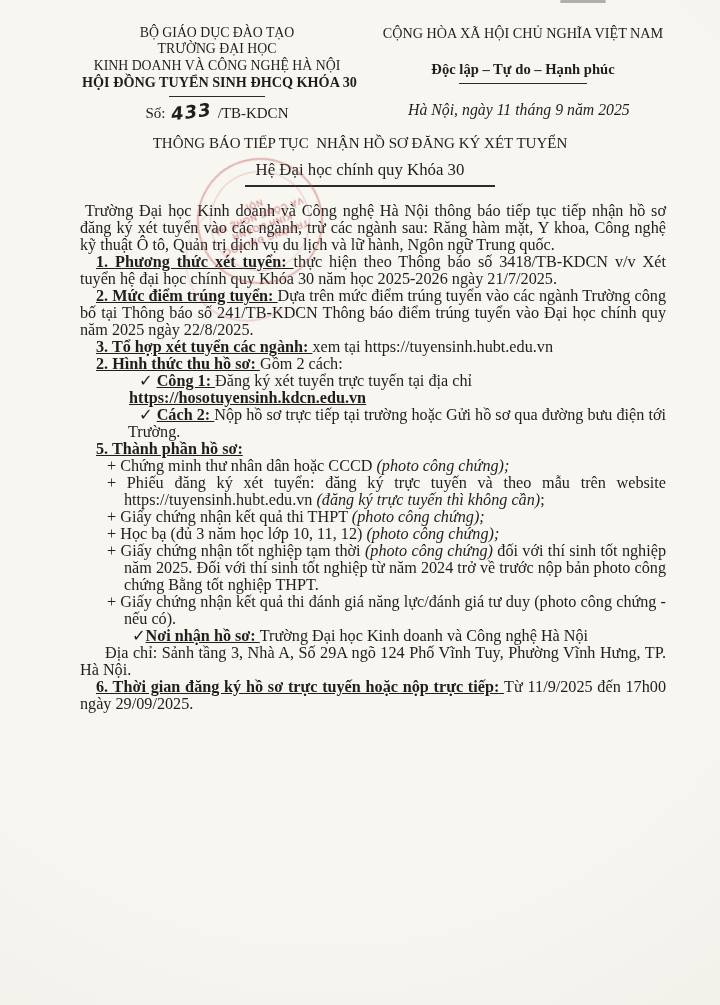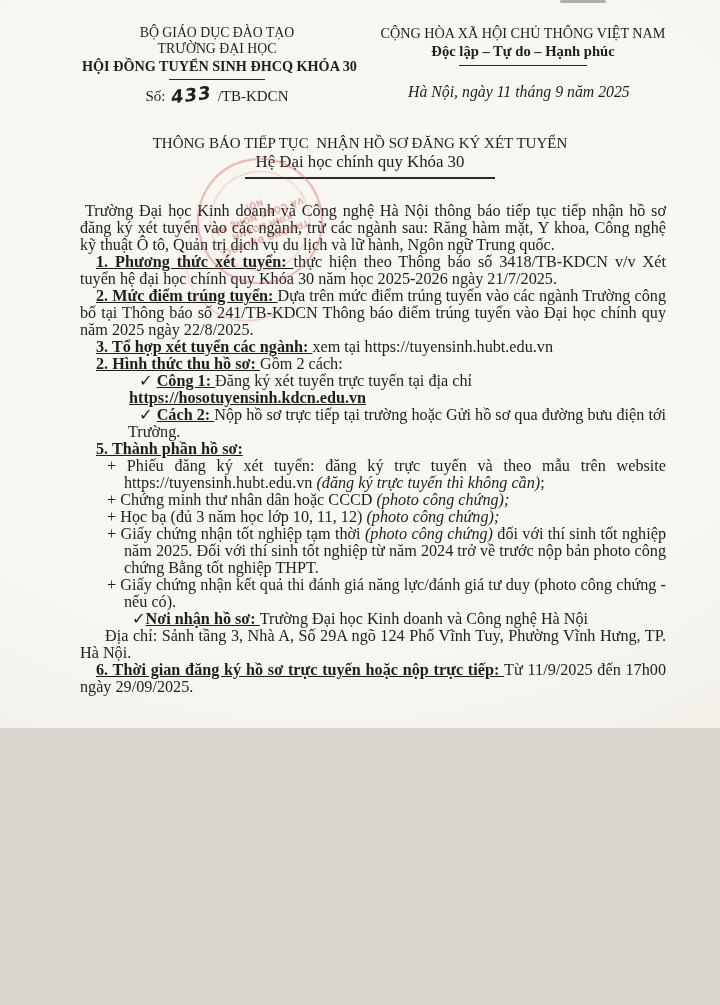--- a/index.html
+++ b/index.html
@@ -1,19 +1,19 @@
 <!DOCTYPE html>
 <html><head>
 <meta charset="utf-8">
 <style>
   html, body { margin: 0; padding: 0; background: #d8d5cf; }
   .page {
     position: relative;
     width: 720px;
-    height: 728px;
+    height: 1005px;
     margin: 0 auto;
     background:
       radial-gradient(ellipse 120% 90% at 45% 40%, #f8f6f1 55%, #f1efe8 85%, #edebe3 100%);
     font-family: "Liberation Serif", "DejaVu Serif", serif;
     color: #1e1e1e;
     overflow: hidden;
   }
   .scan-mark {
     position: absolute; top: 0; left: 560px; width: 46px; height: 3px;
     background: rgba(70,70,70,.4); border-radius: 2px;
@@ -30,27 +30,27 @@
   .hand-number {
     display: inline-block; font-family: "DejaVu Sans", sans-serif;
     font-weight: bold; font-size: 18px; transform: rotate(-7deg) skewX(-10deg);
     letter-spacing: 1px; margin: 0 2px;
   }
   .header-right {
     position: absolute; top: 25px; left: 378px; width: 290px;
     text-align: center;
   }
   .header-right .national-motto-1 { font-size: 14.2px; white-space: nowrap; }
-  .header-right .national-motto-2 { font-weight: bold; font-size: 14.6px; margin-top: 1px; white-space: nowrap; }
+  .header-right .national-motto-2 { font-weight: bold; font-size: 14.6px; margin-top: 19px; white-space: nowrap; }
   .rule-right { width: 128px; border-top: 1.6px solid #2a2a2a; margin: 5px auto 0; }
   .dateline { margin-top: 17px; font-style: italic; font-size: 15.8px; white-space: nowrap; text-align: left; padding-left: 30px; }
   
   .title-block { position: absolute; top: 135px; left: 0; width: 720px; text-align: center; }
   .doc-title { font-weight: normal; font-size: 15px; white-space: pre-wrap; }
-  .doc-subtitle { font-size: 16.8px; margin-top: 0; }
+  .doc-subtitle { font-size: 16.8px; margin-top: 8px; }
   .title-rule { width: 250px; border-top: 2px solid #2a2a2a; margin: 5px auto 0; position: relative; left: 10px; }
   
   .stamp {
     position: absolute; left: 197px; top: 158px; width: 122px; height: 122px;
     border-radius: 50%; border: 2.5px solid rgba(195,85,82,.42);
     transform: rotate(-12deg); filter: blur(.35px); z-index: 3; pointer-events: none;
   }
   .stamp::after {
     content: ""; position: absolute; left: -22px; top: 36px; width: 118px; height: 118px;
     border-radius: 50%; border: 2px solid transparent;
@@ -87,31 +87,32 @@
 </head>
 <body>
 
 <div class="page">
 
   <div class="scan-mark"></div>
 
   <div class="header-left">
     <div class="org-line">BỘ GIÁO DỤC ĐÀO TẠO</div>
     <div class="org-line">TRƯỜNG ĐẠI HỌC</div>
+    <div class="org-line">KINH DOANH VÀ CÔNG NGHỆ HÀ NỘI</div>
     <div class="org-bold">HỘI ĐỒNG TUYỂN SINH ĐHCQ KHÓA 30</div>
     <div class="rule-left"></div>
     <div class="doc-number">
       <span>Số:</span>
       <span class="hand-number">433</span>
       <span>/TB-KDCN</span>
     </div>
   </div>
 
   <div class="header-right">
-    <div class="national-motto-1">CỘNG HÒA XÃ HỘI CHỦ THÔNG VIỆT NAM</div>
+    <div class="national-motto-1">CỘNG HÒA XÃ HỘI CHỦ NGHĨA VIỆT NAM</div>
     <div class="national-motto-2">Độc lập – Tự do – Hạnh phúc</div>
     <div class="rule-right"></div>
     <div class="dateline">Hà Nội, ngày 11 tháng 9 năm 2025</div>
   </div>
 
   <div class="title-block">
     <div class="doc-title">THÔNG BÁO TIẾP TỤC  NHẬN HỒ SƠ ĐĂNG KÝ XÉT TUYỂN</div>
     <div class="doc-subtitle">Hệ Đại học chính quy Khóa 30</div>
     <div class="title-rule"></div>
   </div>
@@ -127,22 +128,23 @@
   <div class="doc-body">
       <p class="p-intro"><span>Trường Đại học Kinh doanh và Công nghệ Hà Nội thông báo tiếp tục tiếp nhận hồ sơ đăng ký xét tuyển vào các ngành, trừ các ngành sau: Răng hàm mặt, Y khoa, Công nghệ kỹ thuật Ô tô, Quản trị dịch vụ du lịch và lữ hành, Ngôn ngữ Trung quốc.</span></p>
       <p class="p-num"><span class="rb">1. Phương thức xét tuyển: </span><span>thực hiện theo Thông báo số 3418/TB-KDCN v/v Xét tuyển hệ đại học chính quy Khóa 30 năm học 2025-2026 ngày 21/7/2025.</span></p>
       <p class="p-num"><span class="rb">2. Mức điểm trúng tuyển: </span><span>Dựa trên mức điểm trúng tuyển vào các ngành Trường công bố tại Thông báo số 241/TB-KDCN Thông báo điểm trúng tuyển vào Đại học chính quy năm 2025 ngày 22/8/2025.</span></p>
       <p class="p-num"><span class="rb">3. Tổ hợp xét tuyển các ngành: </span><span>xem tại https://tuyensinh.hubt.edu.vn</span></p>
       <p class="p-num"><span class="rb">2. Hình thức thu hồ sơ: </span><span>Gồm 2 cách:</span></p>
       <p class="p-check"><span>✓ </span><span class="rb">Công 1: </span><span>Đăng ký xét tuyển trực tuyến tại địa chỉ</span></p>
       <p class="p-url"><span class="rb">https://hosotuyensinh.kdcn.edu.vn</span></p>
       <p class="p-check"><span>✓ </span><span class="rb">Cách 2: </span><span>Nộp hồ sơ trực tiếp tại trường hoặc Gửi hồ sơ qua đường bưu điện tới Trường.</span></p>
       <p class="p-num"><span class="rb">5. Thành phần hồ sơ:</span></p>
+      <p class="p-plus"><span>+ </span><span>Chứng minh thư nhân dân hoặc CCCD </span><span class="ri">(photo công chứng);</span></p>
       <p class="p-plus"><span>+ </span><span>Phiếu đăng ký xét tuyển: đăng ký trực tuyến và theo mẫu trên website https://tuyensinh.hubt.edu.vn </span><span class="ri">(đăng ký trực tuyến thì không cần)</span><span>;</span></p>
-      <p class="p-plus"><span>+ </span><span>Chứng minh thư nhân dân hoặc CCCD </span><span class="ri">(photo công chứng);</span></p>
+      <p class="p-plus"><span>+ </span><span>Giấy chứng nhận kết quả thi THPT </span><span class="ri">(photo công chứng);</span></p>
       <p class="p-plus"><span>+ </span><span>Học bạ (đủ 3 năm học lớp 10, 11, 12) </span><span class="ri">(photo công chứng);</span></p>
       <p class="p-plus"><span>+ </span><span>Giấy chứng nhận tốt nghiệp tạm thời </span><span class="ri">(photo công chứng)</span><span> đối với thí sinh tốt nghiệp năm 2025. Đối với thí sinh tốt nghiệp từ năm 2024 trở về trước nộp bản photo công chứng Bằng tốt nghiệp THPT.</span></p>
       <p class="p-plus"><span>+ </span><span>Giấy chứng nhận kết quả thi đánh giá năng lực/đánh giá tư duy (photo công chứng - nếu có).</span></p>
       <p class="p-checkbold"><span>✓</span><span class="rb">Nơi nhận hồ sơ: </span><span>Trường Đại học Kinh doanh và Công nghệ Hà Nội</span></p>
       <p class="p-plain"><span>Địa chỉ: Sảnh tầng 3, Nhà A, Số 29A ngõ 124 Phố Vĩnh Tuy, Phường Vĩnh Hưng, TP. Hà Nội.</span></p>
       <p class="p-num"><span class="rb">6. Thời gian đăng ký hồ sơ trực tuyến hoặc nộp trực tiếp: </span><span>Từ 11/9/2025 đến 17h00 ngày 29/09/2025.</span></p>
     </div>
 
 </div>
 

